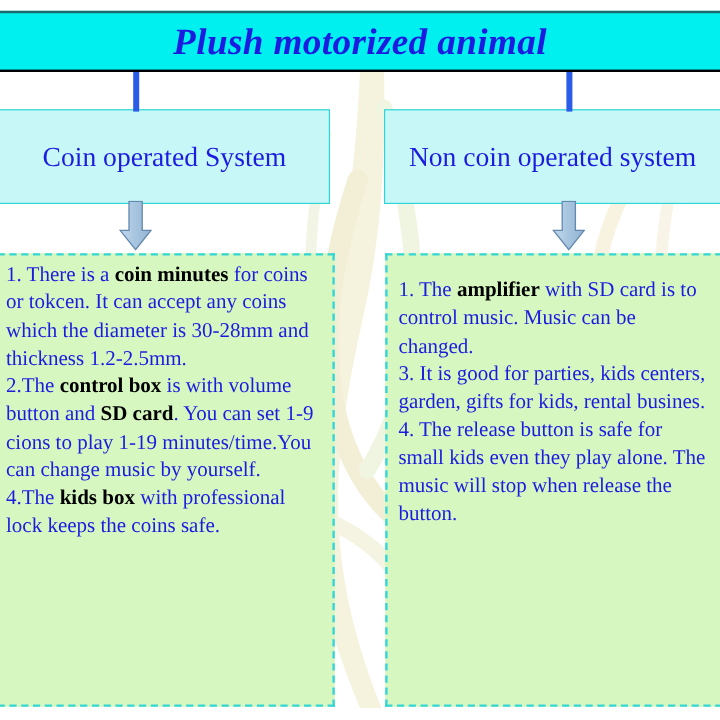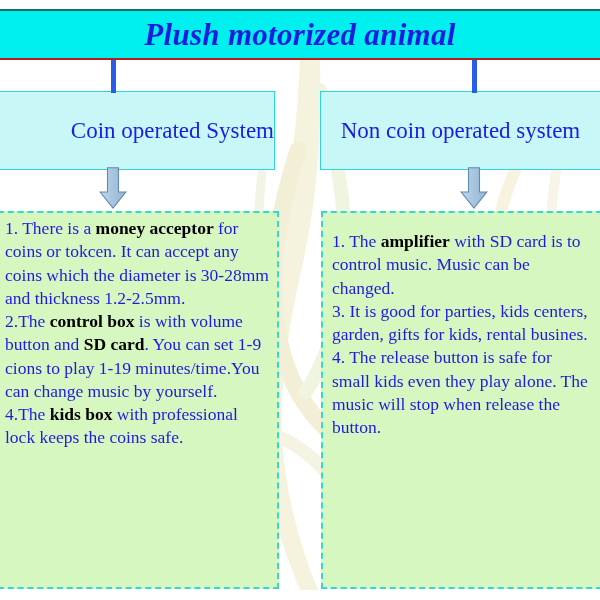--- a/index.html
+++ b/index.html
@@ -34,21 +34,21 @@
 
   
   #title-box {
     position: absolute;
     left: 0;
     top: 9px;
     width: 600px;
     height: 51px;
     background: #00efef;
     border-top: 2px solid #1d6b6b;
-    border-bottom: 2px solid #b91c1c;
+    border-bottom: 2px solid #000000;
     box-sizing: border-box;
     z-index: 4;
     display: flex;
     align-items: center;
     justify-content: center;
   }
   #title-text {
     font-family: "Liberation Serif", serif;
     font-style: italic;
     font-weight: bold;
@@ -75,21 +75,21 @@
     top: 91px;
     height: 79px;
     background: #c8f7f7;
     border: 1px solid #2fd6d6;
     box-sizing: border-box;
     z-index: 3;
     display: flex;
     align-items: center;
     justify-content: center;
   }
-  #branch-box-left  { left: -1px;  width: 276px; justify-content: flex-end; }
+  #branch-box-left  { left: -1px;  width: 276px; }
   #branch-box-right { left: 320px; width: 281px; justify-content: center; }
   .branch-label {
     font-family: "Liberation Serif", serif;
     font-size: 23px;
     color: #1c1ce0;
     line-height: 1.1;
     white-space: nowrap;
   }
 
   
@@ -191,21 +191,21 @@
       <linearGradient id="agR" x1="0" y1="0" x2="1" y2="0">
         <stop offset="0%" stop-color="#c2d9ec"></stop>
         <stop offset="45%" stop-color="#a9c6e0"></stop>
         <stop offset="100%" stop-color="#93b4d2"></stop>
       </linearGradient>
     </defs>
     <polygon points="8.5,0.8 19.5,0.8 19.5,25 26.8,25 14,41 1.2,25 8.5,25" fill="url(#agR)" stroke="#6389ae" stroke-width="1.1"></polygon>
   </svg>
 
   <div class="detail-panel" id="detail-panel-left">
-      <p><span>1.</span><span> There is a </span><b>money acceptor</b><span> for coins or tokcen. It can accept any coins which the diameter is 30-28mm and thickness 1.2-2.5mm.</span></p>
+      <p><span>1.</span><span> There is a </span><b>coin minutes</b><span> for coins or tokcen. It can accept any coins which the diameter is 30-28mm and thickness 1.2-2.5mm.</span></p>
       <p><span>2.</span><span>The </span><b>control box</b><span> is with volume button and </span><b>SD card</b><span>. You can set 1-9 cions to play 1-19 minutes/time.You can change music by yourself.</span></p>
       <p><span>4.</span><span>The </span><b>kids box</b><span> with professional lock keeps the coins safe.</span></p>
     </div>
 
   <div class="detail-panel" id="detail-panel-right">
       <p><span>1.</span><span> The </span><b>amplifier</b><span> with SD card is to control music. Music can be changed.</span></p>
       <p><span>3.</span><span> It is good for parties, kids centers, garden, gifts for kids, rental busines.</span></p>
       <p><span>4.</span><span> The release button is safe for small kids even they play alone. The music will stop when release the button.</span></p>
     </div>
 

